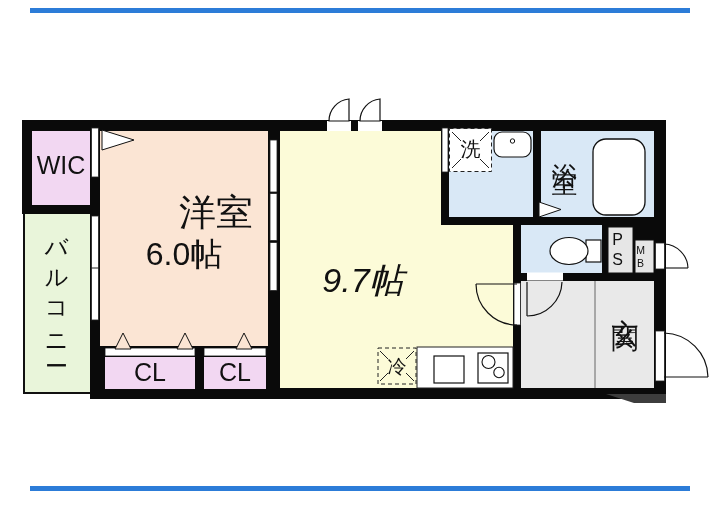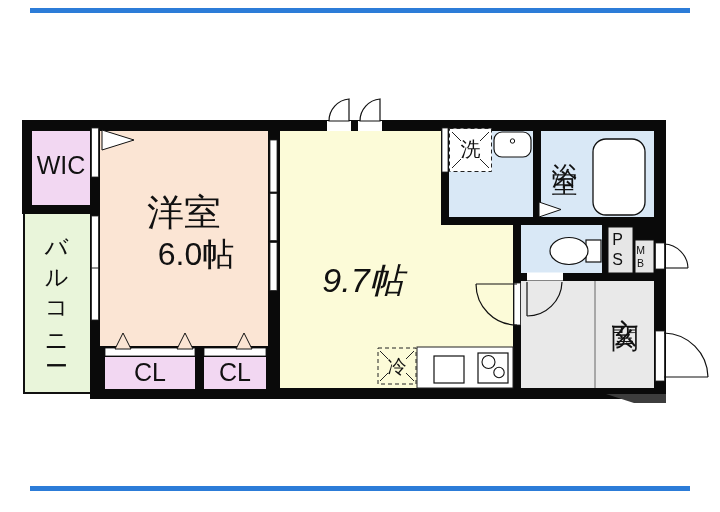--- a/index.html
+++ b/index.html
@@ -126,22 +126,22 @@
       <line x1="414" y1="381" x2="406" y2="373" stroke="#222" stroke-width="1"></line>
     </g>
 
     <polygon points="606,394 666,394 666,403 634,403" fill="#3d3d3d"></polygon>
   </svg>
 
   <div class="label serif center" style="left:32px;top:153px;width:58px;font-size:25px;">WIC</div>
 
   <div class="label vjp" style="left:45px;top:221px;font-size:23px;letter-spacing:7px;">バルコニー</div>
 
-  <div class="label center" style="left:100px;top:194px;width:168px;font-size:37px;">洋室</div>
-  <div class="label center" style="left:100px;top:238px;width:168px;font-size:32px;padding-left:12px;">6.0帖</div>
+  <div class="label center" style="left:100px;top:194px;width:168px;font-size:37px;padding-left:32px;">洋室</div>
+  <div class="label center" style="left:100px;top:238px;width:168px;font-size:32px;">6.0帖</div>
 
   <div class="label center" style="left:278px;top:263px;width:170px;font-size:34px;font-style:italic;">9.7帖</div>
 
   <div class="label center" style="left:449px;top:139px;width:43px;font-size:20px;">洗</div>
 
   <div class="label vjp" style="left:552px;top:142px;font-size:26px;letter-spacing:6px;">浴室</div>
 
   <div class="label vup center" style="left:609px;top:231px;width:23px;font-size:16px;letter-spacing:3px;">PS</div>
   <div class="label vup center" style="left:635px;top:244px;width:19px;font-size:10.5px;letter-spacing:1px;">MB</div>
 

